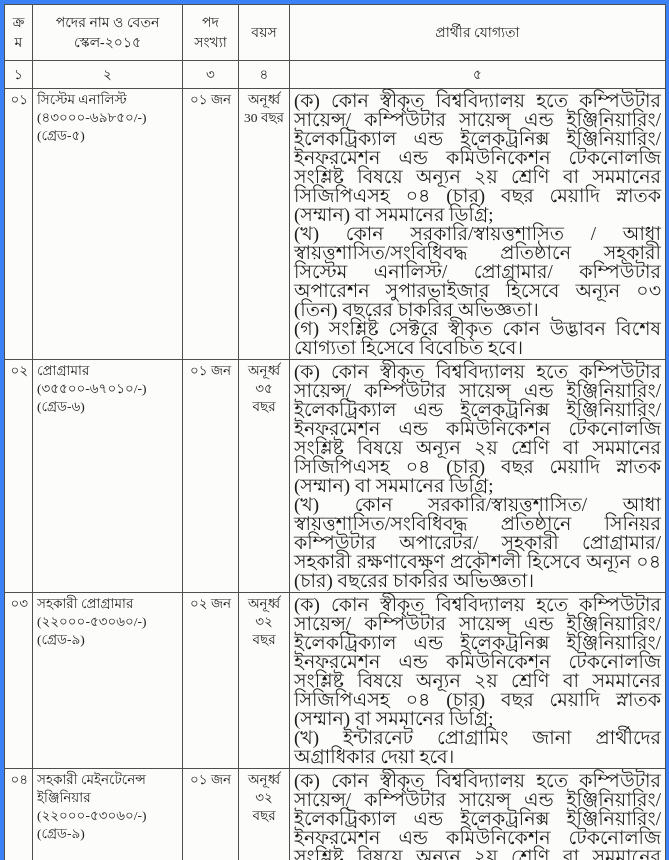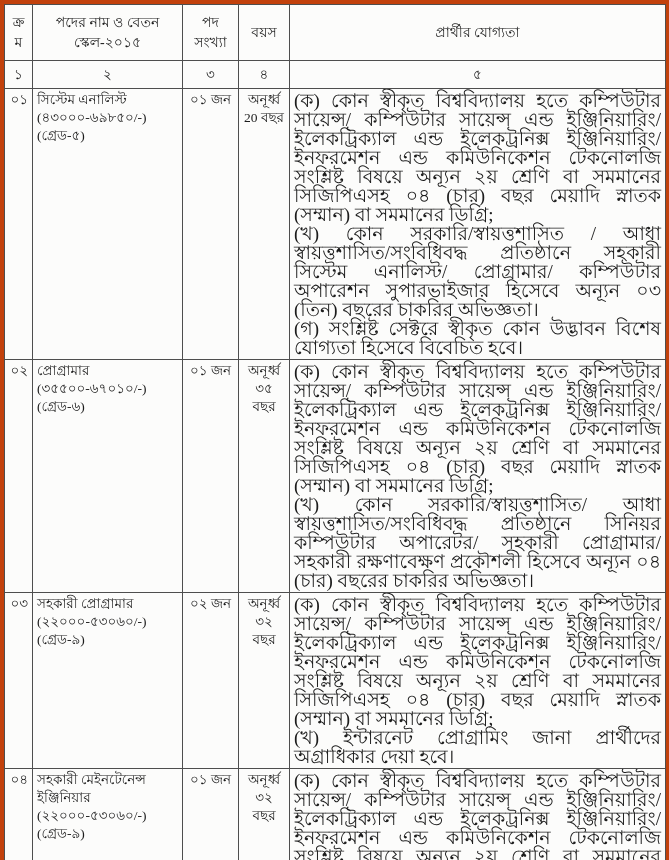--- a/index.html
+++ b/index.html
@@ -11,21 +11,21 @@
     height: 860px;
     background: #fbfbfa;
     font-family: "Liberation Serif", "DejaVu Serif", serif;
     color: #1c1c1c;
     overflow: hidden;
   }
   .page {
     position: relative;
     width: 669px;
     height: 860px;
-    background: #c2410c;
+    background: #3b82f6;
   }
   table.circular {
     position: absolute;
     top: 4px;
     left: 4px;
     width: 661px;
     border-collapse: collapse;
     table-layout: fixed;
     background: #fcfcfb;
   }
@@ -109,21 +109,21 @@
     </tr>
 
     <tr class="r1">
       <td class="serial-cell">০১</td>
       <td class="post-cell">
         <div>সিস্টেম এনালিস্ট</div>
         <div>(৪৩০০০-৬৯৮৫০/-)</div>
         <div>(গ্রেড-৫)</div>
       </td>
       <td class="count-cell">০১ জন</td>
-      <td class="age-cell">অনূর্ধ্ব 20 বছর</td>
+      <td class="age-cell">অনূর্ধ্ব 30 বছর</td>
       <td class="qual-cell">
         <p>(ক) কোন স্বীকৃত বিশ্ববিদ্যালয় হতে কম্পিউটার সায়েন্স/ কম্পিউটার সায়েন্স এন্ড ইঞ্জিনিয়ারিং/ ইলেকট্রিক্যাল এন্ড ইলেকট্রনিক্স ইঞ্জিনিয়ারিং/ইনফরমেশন এন্ড কমিউনিকেশন টেকনোলজি সংশ্লিষ্ট বিষয়ে অন্যূন ২য় শ্রেণি বা সমমানের সিজিপিএসহ ০৪ (চার) বছর মেয়াদি স্নাতক (সম্মান) বা সমমানের ডিগ্রি;</p>
         <p>(খ) কোন সরকারি/স্বায়ত্তশাসিত / আধা স্বায়ত্তশাসিত/সংবিধিবদ্ধ প্রতিষ্ঠানে সহকারী সিস্টেম এনালিস্ট/ প্রোগ্রামার/ কম্পিউটার অপারেশন সুপারভাইজার হিসেবে অন্যূন ০৩ (তিন) বছরের চাকরির অভিজ্ঞতা।</p>
         <p>(গ) সংশ্লিষ্ট সেক্টরে স্বীকৃত কোন উদ্ভাবন বিশেষ যোগ্যতা হিসেবে বিবেচিত হবে।</p>
       </td>
     </tr>
 
     <tr class="r2">
       <td class="serial-cell">০২</td>
       <td class="post-cell">

